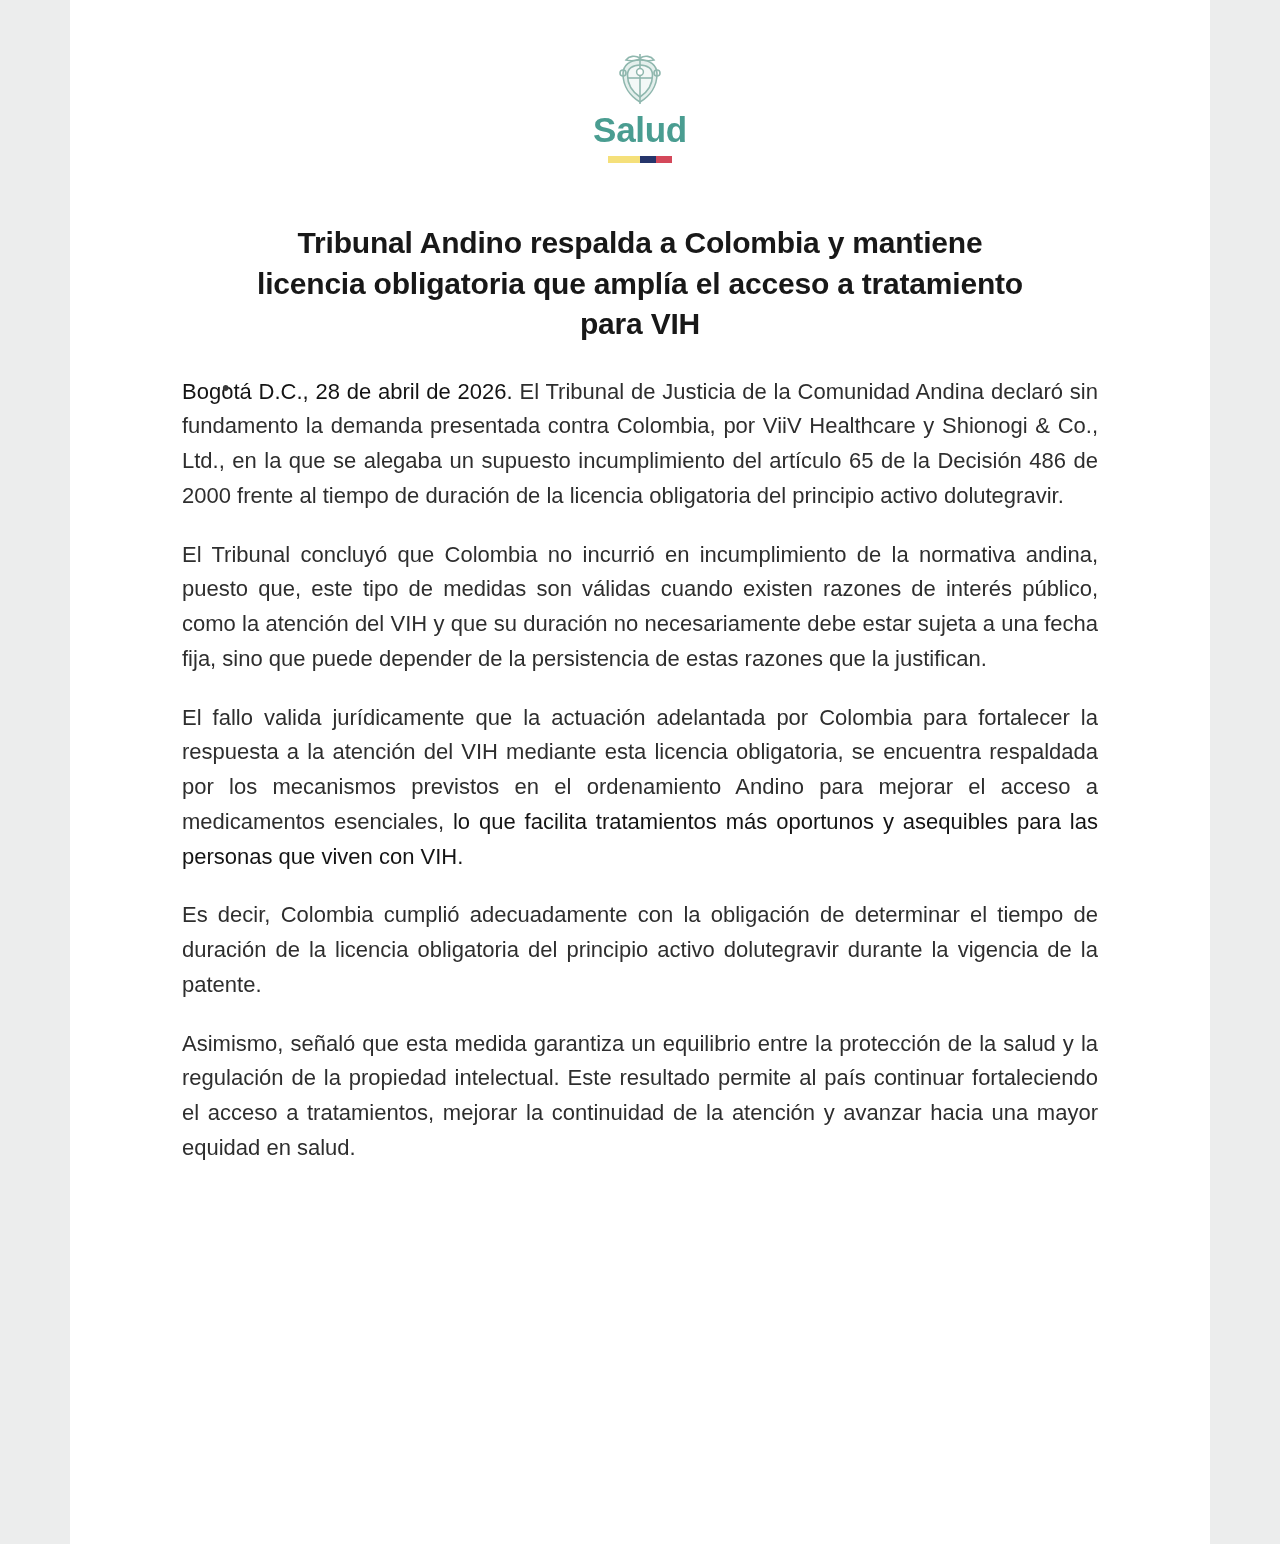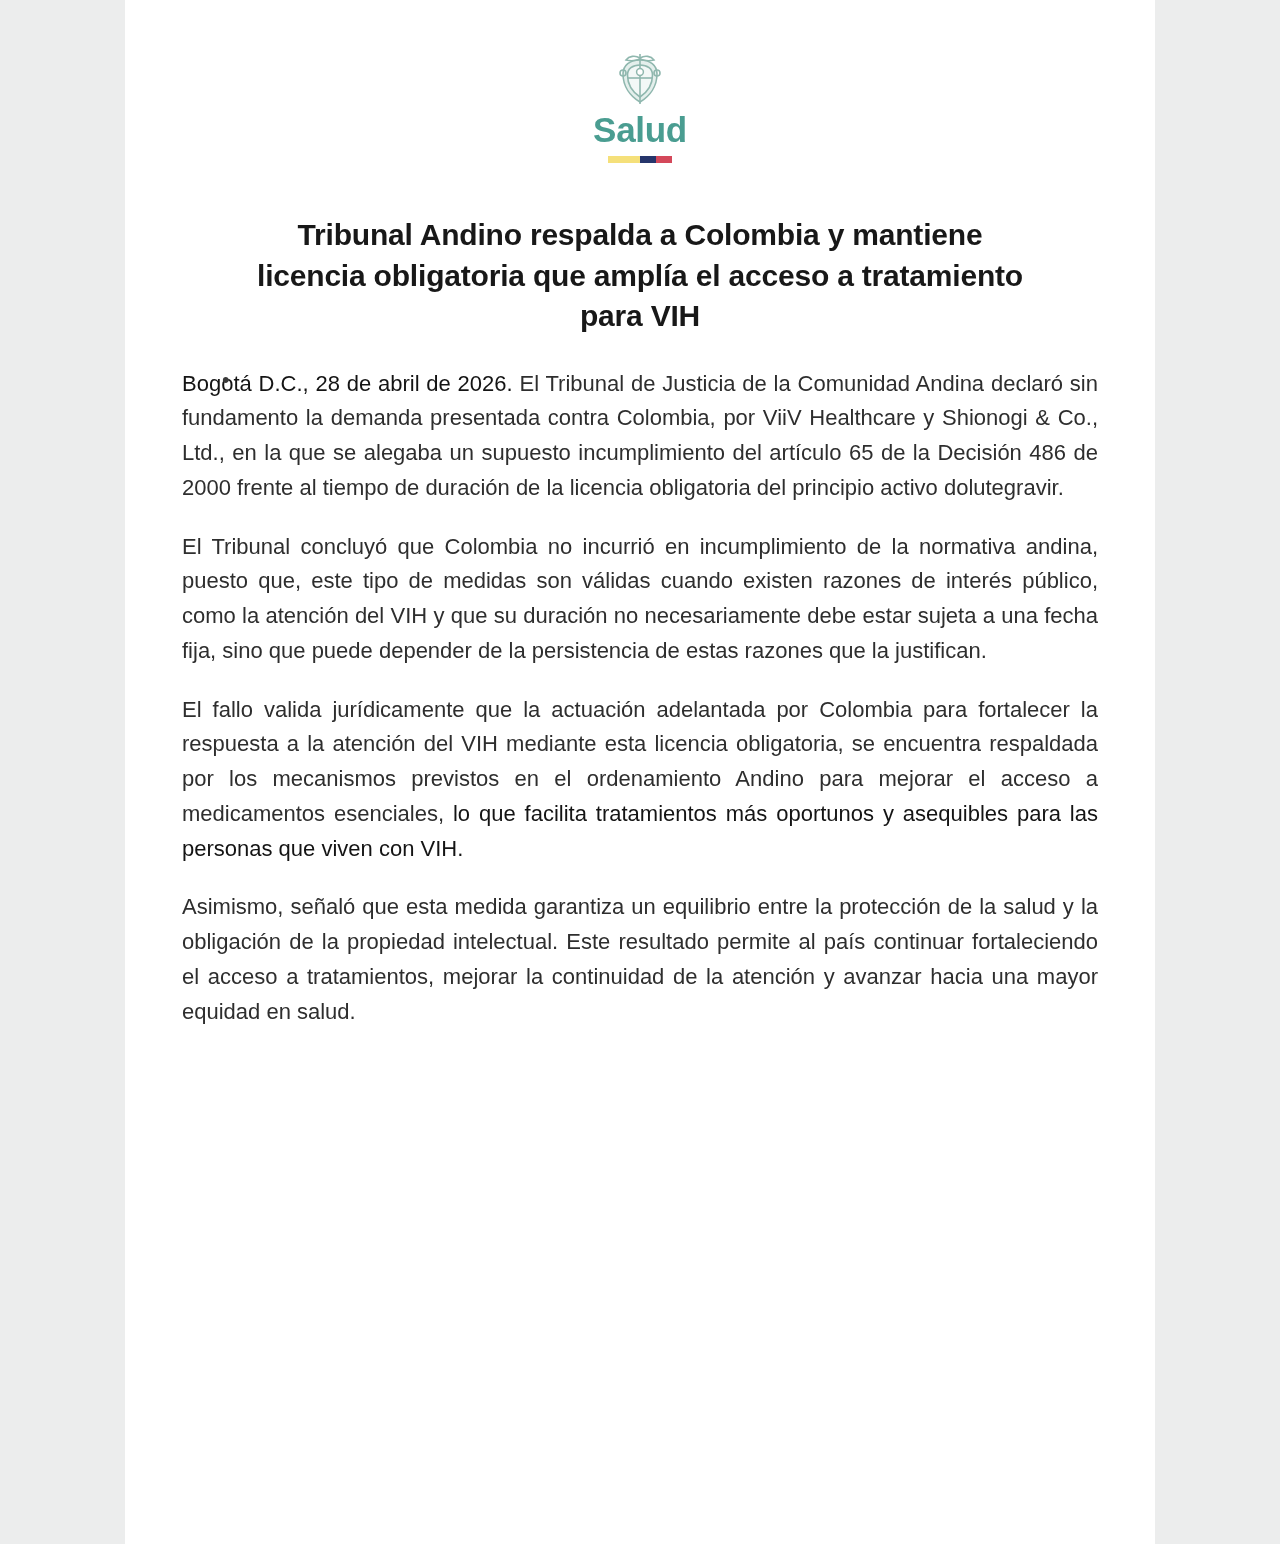--- a/index.html
+++ b/index.html
@@ -9,21 +9,21 @@
   body {
     width: 1280px;
     height: 1544px;
     background: #eceded;
     font-family: "Liberation Sans", sans-serif;
     overflow: hidden;
   }
 
   .page {
     position: relative;
-    width: 1030px;
+    width: 1140px;
     margin: 0 auto;
     min-height: 1544px;
     background: #ffffff;
     box-sizing: border-box;
     padding: 0;
   }
 
   
   .masthead {
     padding-top: 52px;
@@ -58,21 +58,21 @@
   .flag-red    { width: 25%; background: #d4485a; }
 
   
   .content {
     margin: 0 auto;
     width: 916px;
     padding-top: 52px;
   }
 
   .doc-title {
-    margin: 0;
+    margin: 8px;
     text-align: center;
     font-size: 30px;
     line-height: 1.35;
     font-weight: 700;
     color: #181818;
     letter-spacing: -0.2px;
     padding: 0 58px;
   }
 
   .highlights {
@@ -170,19 +170,22 @@
     </p>
 
     <p class="body-par">
       <span>El Tribunal concluyó que Colombia no incurrió en incumplimiento de la normativa andina, puesto que, este tipo de medidas son válidas cuando existen razones de interés público, como la atención del VIH y que su duración no necesariamente debe estar sujeta a una fecha fija, sino que puede depender de la persistencia de estas razones que la justifican.</span>
     </p>
 
     <p class="body-par">
       <span>El fallo valida jurídicamente que la actuación adelantada por Colombia para fortalecer la respuesta a la atención del VIH mediante esta licencia obligatoria, se encuentra respaldada por los mecanismos previstos en el ordenamiento Andino para mejorar el acceso a medicamentos esenciales, </span><b>lo que facilita tratamientos más oportunos y asequibles para las personas que viven con VIH.</b>
     </p>
 
+    <p class="body-par">
+      <span>Es decir, Colombia cumplió adecuadamente con la obligación de determinar el tiempo de duración de la licencia obligatoria del principio activo dolutegravir durante la vigencia de la patente.</span>
+    </p>
 
     <p class="body-par">
-      <span>Asimismo, señaló que esta medida garantiza un equilibrio entre la protección de la salud y la obligación de la propiedad intelectual. Este resultado permite al país continuar fortaleciendo el acceso a tratamientos, mejorar la continuidad de la atención y avanzar hacia una mayor equidad en salud.</span>
+      <span>Asimismo, señaló que esta medida garantiza un equilibrio entre la protección de la salud y la regulación de la propiedad intelectual. Este resultado permite al país continuar fortaleciendo el acceso a tratamientos, mejorar la continuidad de la atención y avanzar hacia una mayor equidad en salud.</span>
     </p>
 
   </main>
 </div>
 
 </body></html>

